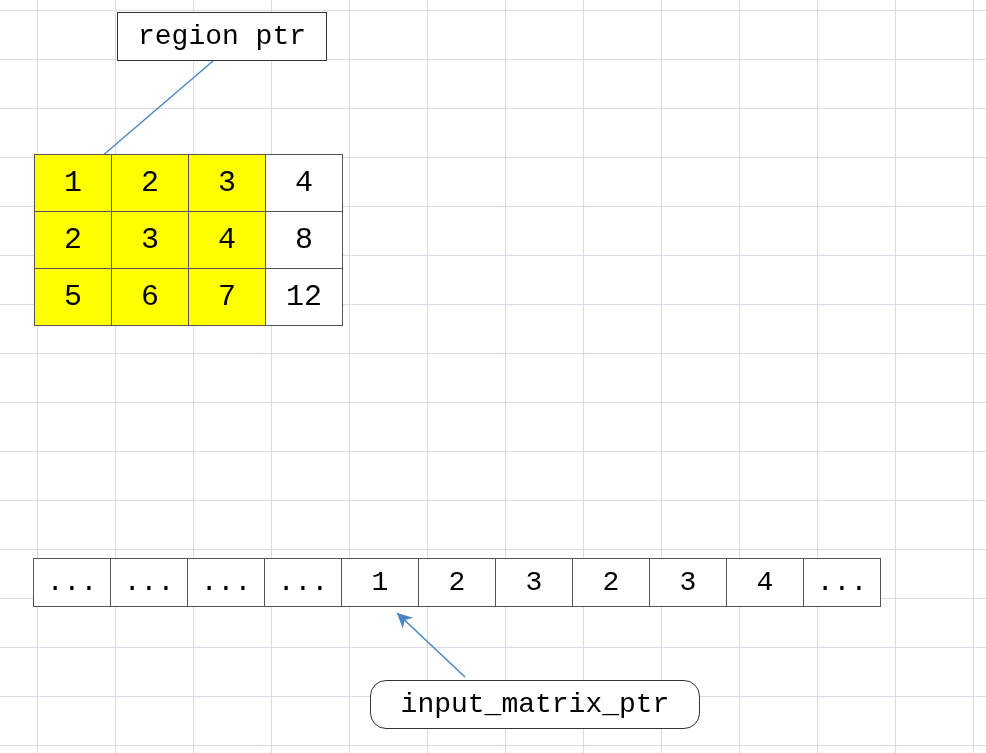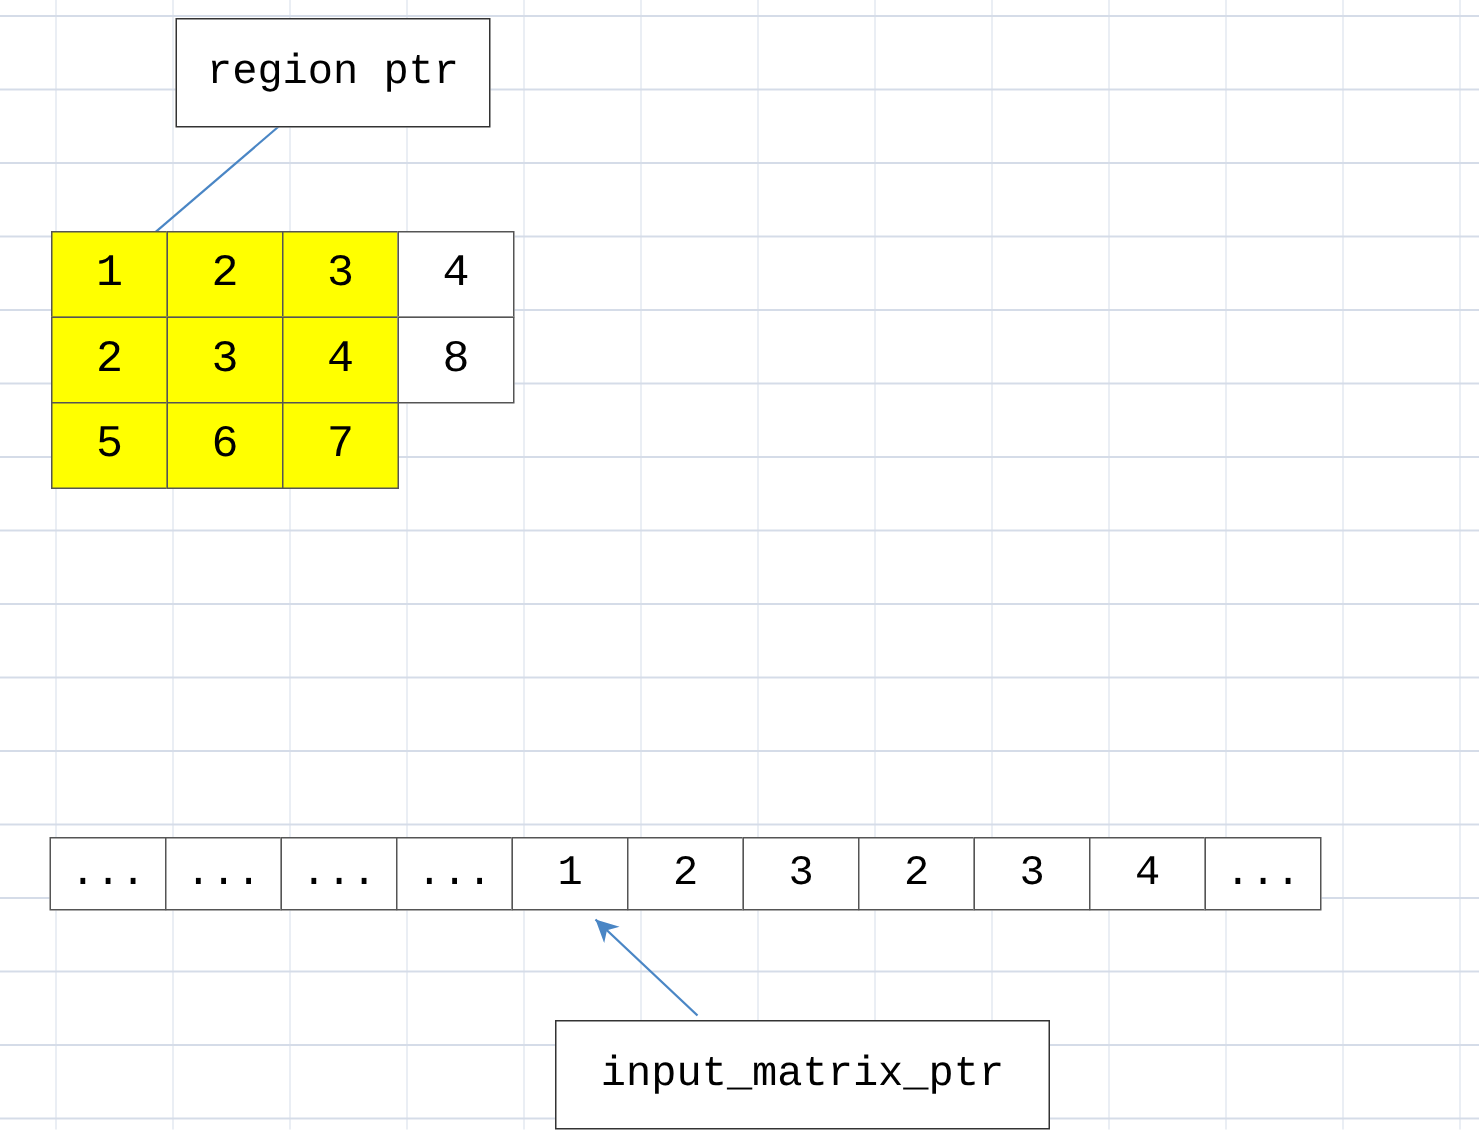--- a/index.html
+++ b/index.html
@@ -28,33 +28,34 @@
       background-size: 78px 49px;
       background-position: 37px 10px;
       z-index: 0;
     }
     
     .label-box {
       position: absolute;
       border: 1px solid #333;
       background: #fff;
       font-size: 28px;
-      padding: 20px 8px;
+      padding: 8px 8px;
       text-align: center;
       z-index: 3;
     }
     .region-label {
       left: 117px;
       top: 12px;
       width: 210px;
     }
     .input-matrix-label {
       left: 370px;
       top: 680px;
       width: 330px;
+      border-radius: 16px;
     }
     
     .matrix {
       position: absolute;
       left: 35px;
       top: 155px;
       z-index: 2;
     }
     .matrix-row {
       display: flex;
@@ -125,20 +126,21 @@
   <div class="matrix-row">
     <div class="matrix-cell highlighted">2</div>
     <div class="matrix-cell highlighted">3</div>
     <div class="matrix-cell highlighted">4</div>
     <div class="matrix-cell">8</div>
   </div>
   <div class="matrix-row">
     <div class="matrix-cell highlighted">5</div>
     <div class="matrix-cell highlighted">6</div>
     <div class="matrix-cell highlighted">7</div>
+    <div class="matrix-cell">12</div>
   </div>
   <div class="matrix-row">
   </div>
 </div>
 
 <div class="buffer">
   <div class="buffer-cell">...</div>
   <div class="buffer-cell">...</div>
   <div class="buffer-cell">...</div>
   <div class="buffer-cell">...</div>

